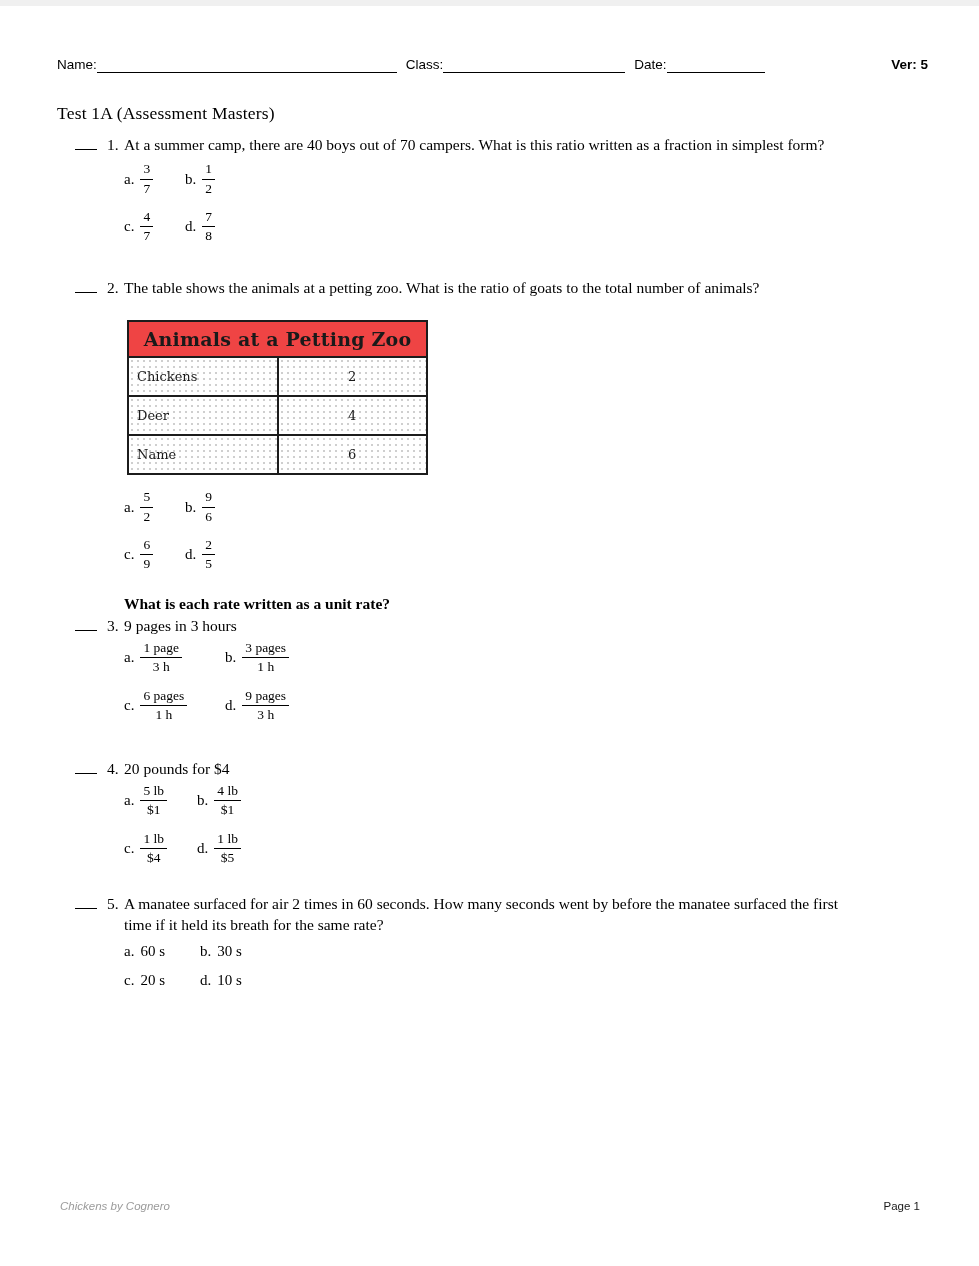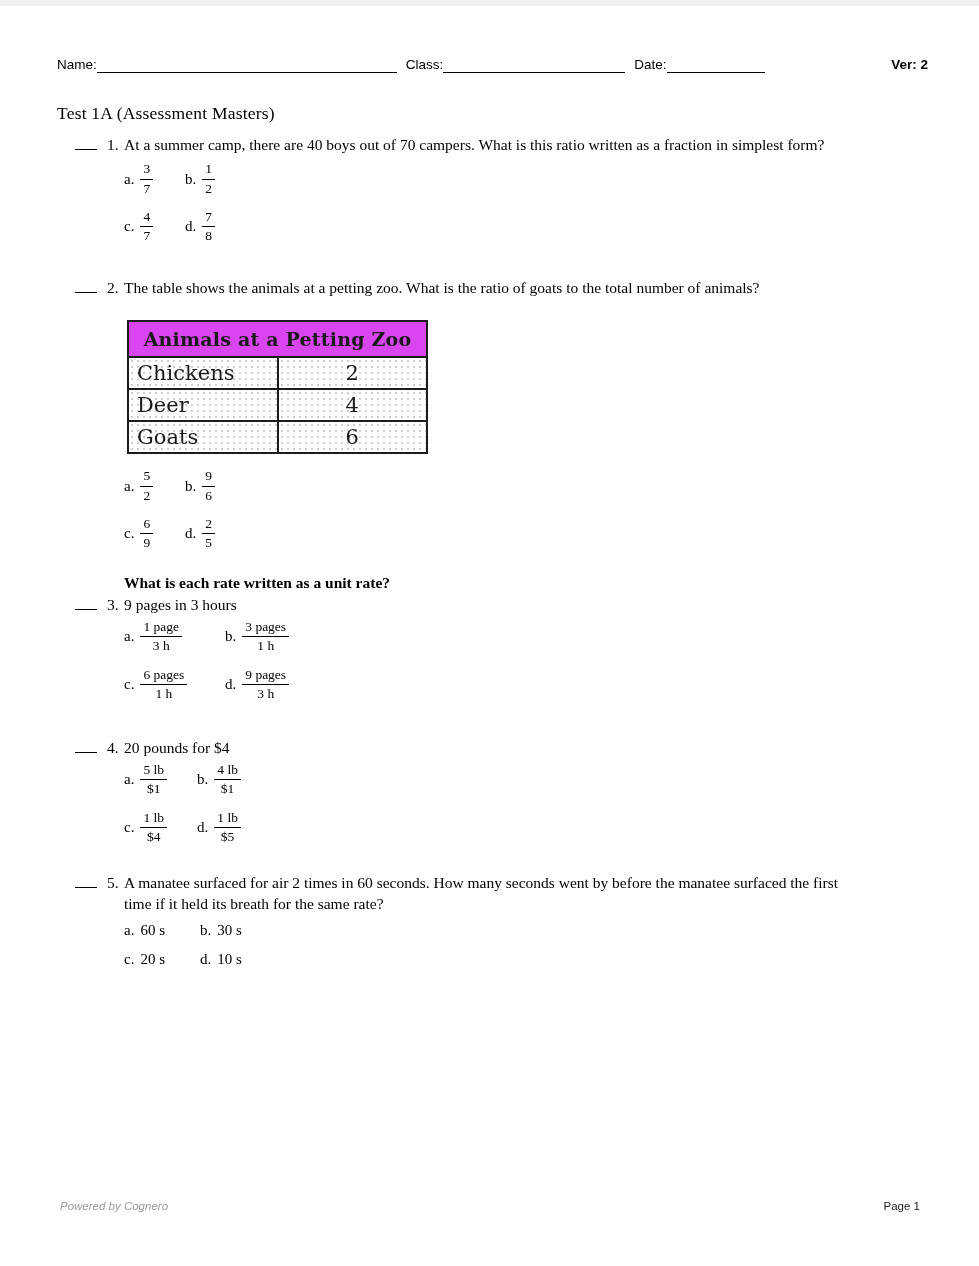--- a/index.html
+++ b/index.html
@@ -124,32 +124,32 @@
     border-collapse: collapse;
     table-layout: fixed;
     width: 301px;
     margin: 22px 0 0 70px;
     font-family: "DejaVu Serif", serif;
     color: #1a1a1a;
     border: 2px solid #1c1c1c;
   }
   .zoo-table th {
     height: 30px;
-    background: #d946ef;
+    background: #ef4444;
     border: 2px solid #1c1c1c;
     font-size: 19px;
     font-weight: bold;
     letter-spacing: 0.2px;
     padding: 2px 4px;
     text-align: center;
   }
   .zoo-table td {
-    height: 32px;
+    height: 39px;
     border: 2px solid #1c1c1c;
-    font-size: 21px;
+    font-size: 13px;
     padding: 1px 8px;
     box-sizing: border-box;
     background-image: radial-gradient(#cfcfcf 0.8px, rgba(255,255,255,0) 0.9px);
     background-size: 6px 6px;
   }
   .zoo-table td.animal { width: 151px; text-align: left; }
   .zoo-table td.val    { width: 150px; text-align: center; }
 
   
   .footer {
@@ -170,21 +170,21 @@
 
 <div class="page">
 
   <div class="header-row">
     <span>Name:</span>
     <span class="h-line name-line"></span>
     <span>Class:</span>
     <span class="h-line class-line"></span>
     <span>Date:</span>
     <span class="h-line date-line"></span>
-    <span class="ver">Ver: 2</span>
+    <span class="ver">Ver: 5</span>
   </div>
 
   <div class="title">Test 1A (Assessment Masters)</div>
 
 
   <div class="question w-q1">
     <span class="q-blank"></span>
     <span class="q-num">1.</span>
     <span class="q-text">At a summer camp, there are 40 boys out of 70 campers. What is this ratio written as a fraction in simplest form?</span>
   </div>
@@ -234,21 +234,21 @@
     <tbody>
       <tr>
         <td class="animal">Chickens</td>
         <td class="val">2</td>
       </tr>
       <tr>
         <td class="animal">Deer</td>
         <td class="val">4</td>
       </tr>
       <tr>
-        <td class="animal">Goats</td>
+        <td class="animal">Name</td>
         <td class="val">6</td>
       </tr>
     </tbody>
   </table>
 
   <div class="options cols-61b">
     <div class="option">
       <span class="opt-label">a.</span>
       <span class="frac">
           <span class="num">5</span>
@@ -370,17 +370,17 @@
       <span class="opt-label">c.</span>
       <span>20 s</span>
     </div>
     <div class="option">
       <span class="opt-label">d.</span>
       <span>10 s</span>
     </div>
   </div>
 
   <div class="footer">
-    <span class="footer-left">Powered by Cognero</span>
+    <span class="footer-left">Chickens by Cognero</span>
     <span class="footer-right">Page 1</span>
   </div>
 
 </div>
 
 </body></html>

